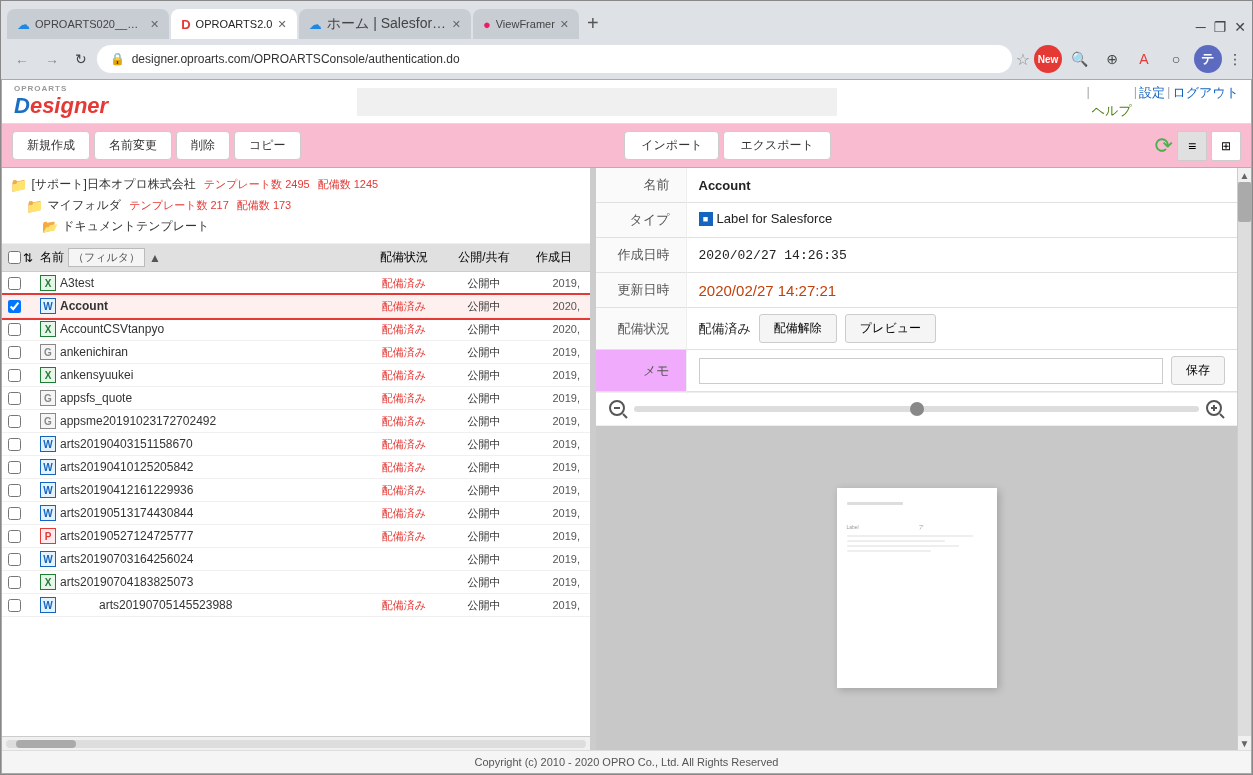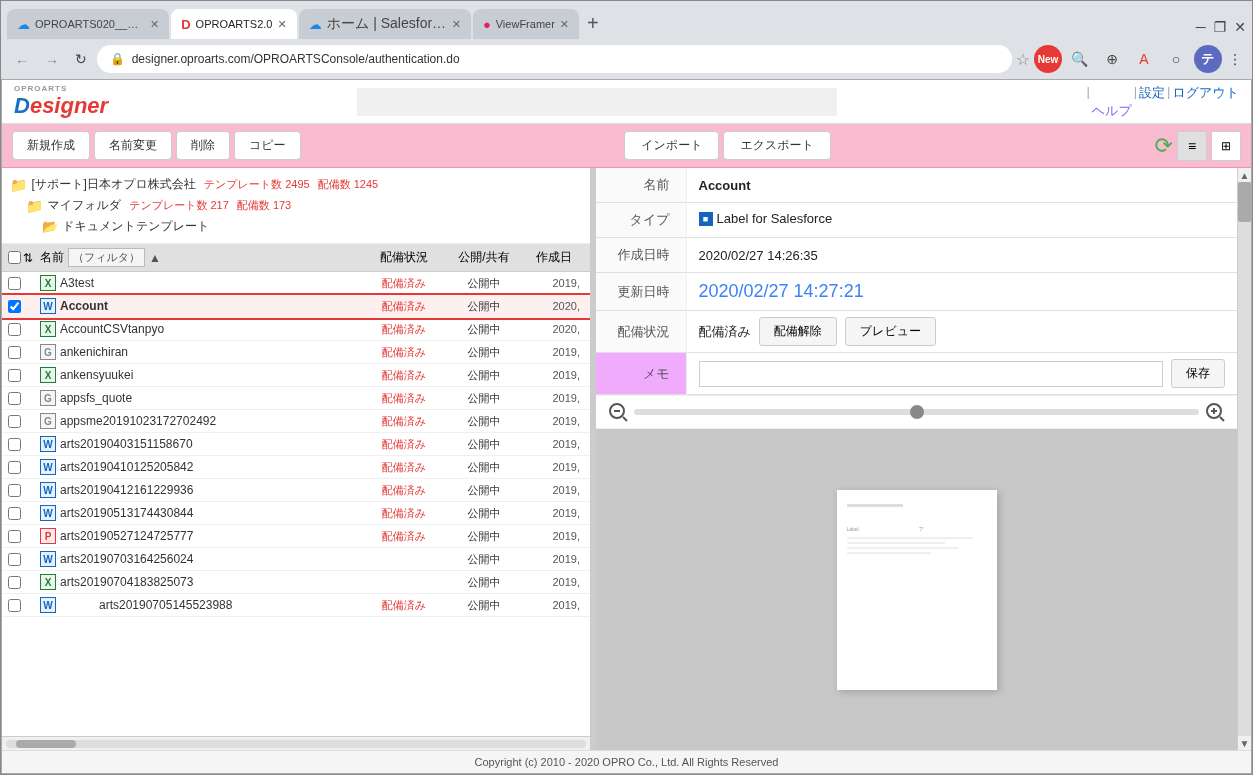--- a/index.html
+++ b/index.html
@@ -74,21 +74,21 @@
   <div style="flex:1;display:flex;flex-direction:column;border:1px solid #aaa;overflow:hidden;">
 
     <div style="display:flex;align-items:center;justify-content:space-between;background:#fff;padding:4px 12px;border-bottom:1px solid #ddd;height:44px;">
       <div style="display:flex;flex-direction:column;line-height:1.1;">
         <span style="font-size:8px;color:#999;letter-spacing:1px;font-weight:bold;">OPROARTS</span>
         <span style="font-size:22px;font-weight:bold;font-style:italic;"><span style="color:#1a6fc4;">D</span><span style="color:#e53935;">esigner</span></span>
       </div>
       <div style="width:480px;background:#f0f0f0;height:28px;"></div>
       <div style="display:flex;gap:2px;font-size:13px;color:#1565c0;">
         <span style="color:#aaa;">|</span>
-        <a style="color:#8b5cf6;cursor:pointer;text-decoration:none;margin-top:18px;">ヘルプ</a>
+        <a style="color:#4d7c0f;cursor:pointer;text-decoration:none;margin-top:18px;">ヘルプ</a>
         <span style="color:#aaa;">|</span>
         <a style="color:#1565c0;cursor:pointer;text-decoration:none;">設定</a>
         <span style="color:#aaa;">|</span>
         <a style="color:#1565c0;cursor:pointer;text-decoration:none;">ログアウト</a>
       </div>
     </div>
 
     <div style="display:flex;align-items:center;gap:4px;background:#f8bbd0;padding:6px 10px;height:44px;border-bottom:1px solid #f48fb1;">
       <button style="background:#fff;border:1px solid #ccc;border-radius:4px;padding:5px 14px;font-size:12px;cursor:pointer;color:#333;">新規作成</button>
       <button style="background:#fff;border:1px solid #ccc;border-radius:4px;padding:5px 14px;font-size:12px;cursor:pointer;color:#333;">名前変更</button>
@@ -313,27 +313,27 @@
               <td style="color:#555;width:90px;background:#fafafa;text-align:right;padding:8px 16px 8px 8px;font-size:13px;border-right:1px solid #eee;">名前</td>
               <td style="color:#222;padding:8px 12px;font-size:13px;font-weight:bold;">Account</td>
             </tr>
             <tr style="border-bottom:1px solid #e0e0e0;">
               <td style="color:#555;width:90px;background:#fafafa;text-align:right;padding:8px 16px 8px 24px;font-size:13px;border-right:1px solid #eee;">タイプ</td>
               <td style="color:#222;padding:8px 12px;font-size:13px;display:flex;align-items:center;gap:4px;">
                 <span style="display:inline-block;width:14px;height:14px;background:#1565c0;color:#fff;font-size:9px;text-align:center;line-height:14px;flex-shrink:0;">■</span>
                 <span>Label for Salesforce</span>
               </td>
             </tr>
-            <tr style="border-bottom:1px solid #e0e0e0;">
+            <tr style="border-bottom:1px solid #e0e0e0;font-family:Liberation Mono, monospace;">
               <td style="color:#555;width:90px;background:#fafafa;text-align:right;padding:8px 16px 8px 8px;font-size:13px;border-right:1px solid #eee;">作成日時</td>
               <td style="color:#222;padding:8px 12px;font-size:13px;">2020/02/27 14:26:35</td>
             </tr>
             <tr style="border-bottom:1px solid #e0e0e0;">
               <td style="color:#555;width:90px;background:#fafafa;text-align:right;padding:8px 16px 8px 8px;font-size:13px;border-right:1px solid #eee;">更新日時</td>
-              <td style="color:#3b82f6;padding:8px 12px;font-size:18px;">2020/02/27 14:27:21</td>
+              <td style="color:#c2410c;padding:8px 12px;font-size:15px;">2020/02/27 14:27:21</td>
             </tr>
             <tr style="border-bottom:1px solid #e0e0e0;">
               <td style="color:#555;width:90px;background:#fafafa;text-align:right;padding:8px 16px 8px 8px;font-size:13px;border-right:1px solid #eee;">配備状況</td>
               <td style="padding:6px 12px;display:flex;align-items:center;gap:8px;">
                 <span style="color:#222;font-size:13px;">配備済み</span>
                 <button style="padding:5px 14px;border:1px solid #ccc;background:#f5f5f5;border-radius:3px;cursor:pointer;font-size:12px;">配備解除</button>
                 <button style="padding:5px 14px;border:1px solid #ccc;background:#f5f5f5;border-radius:3px;cursor:pointer;font-size:12px;">プレビュー</button>
               </td>
             </tr>
             <tr style="border-bottom:1px solid #e0e0e0;">

